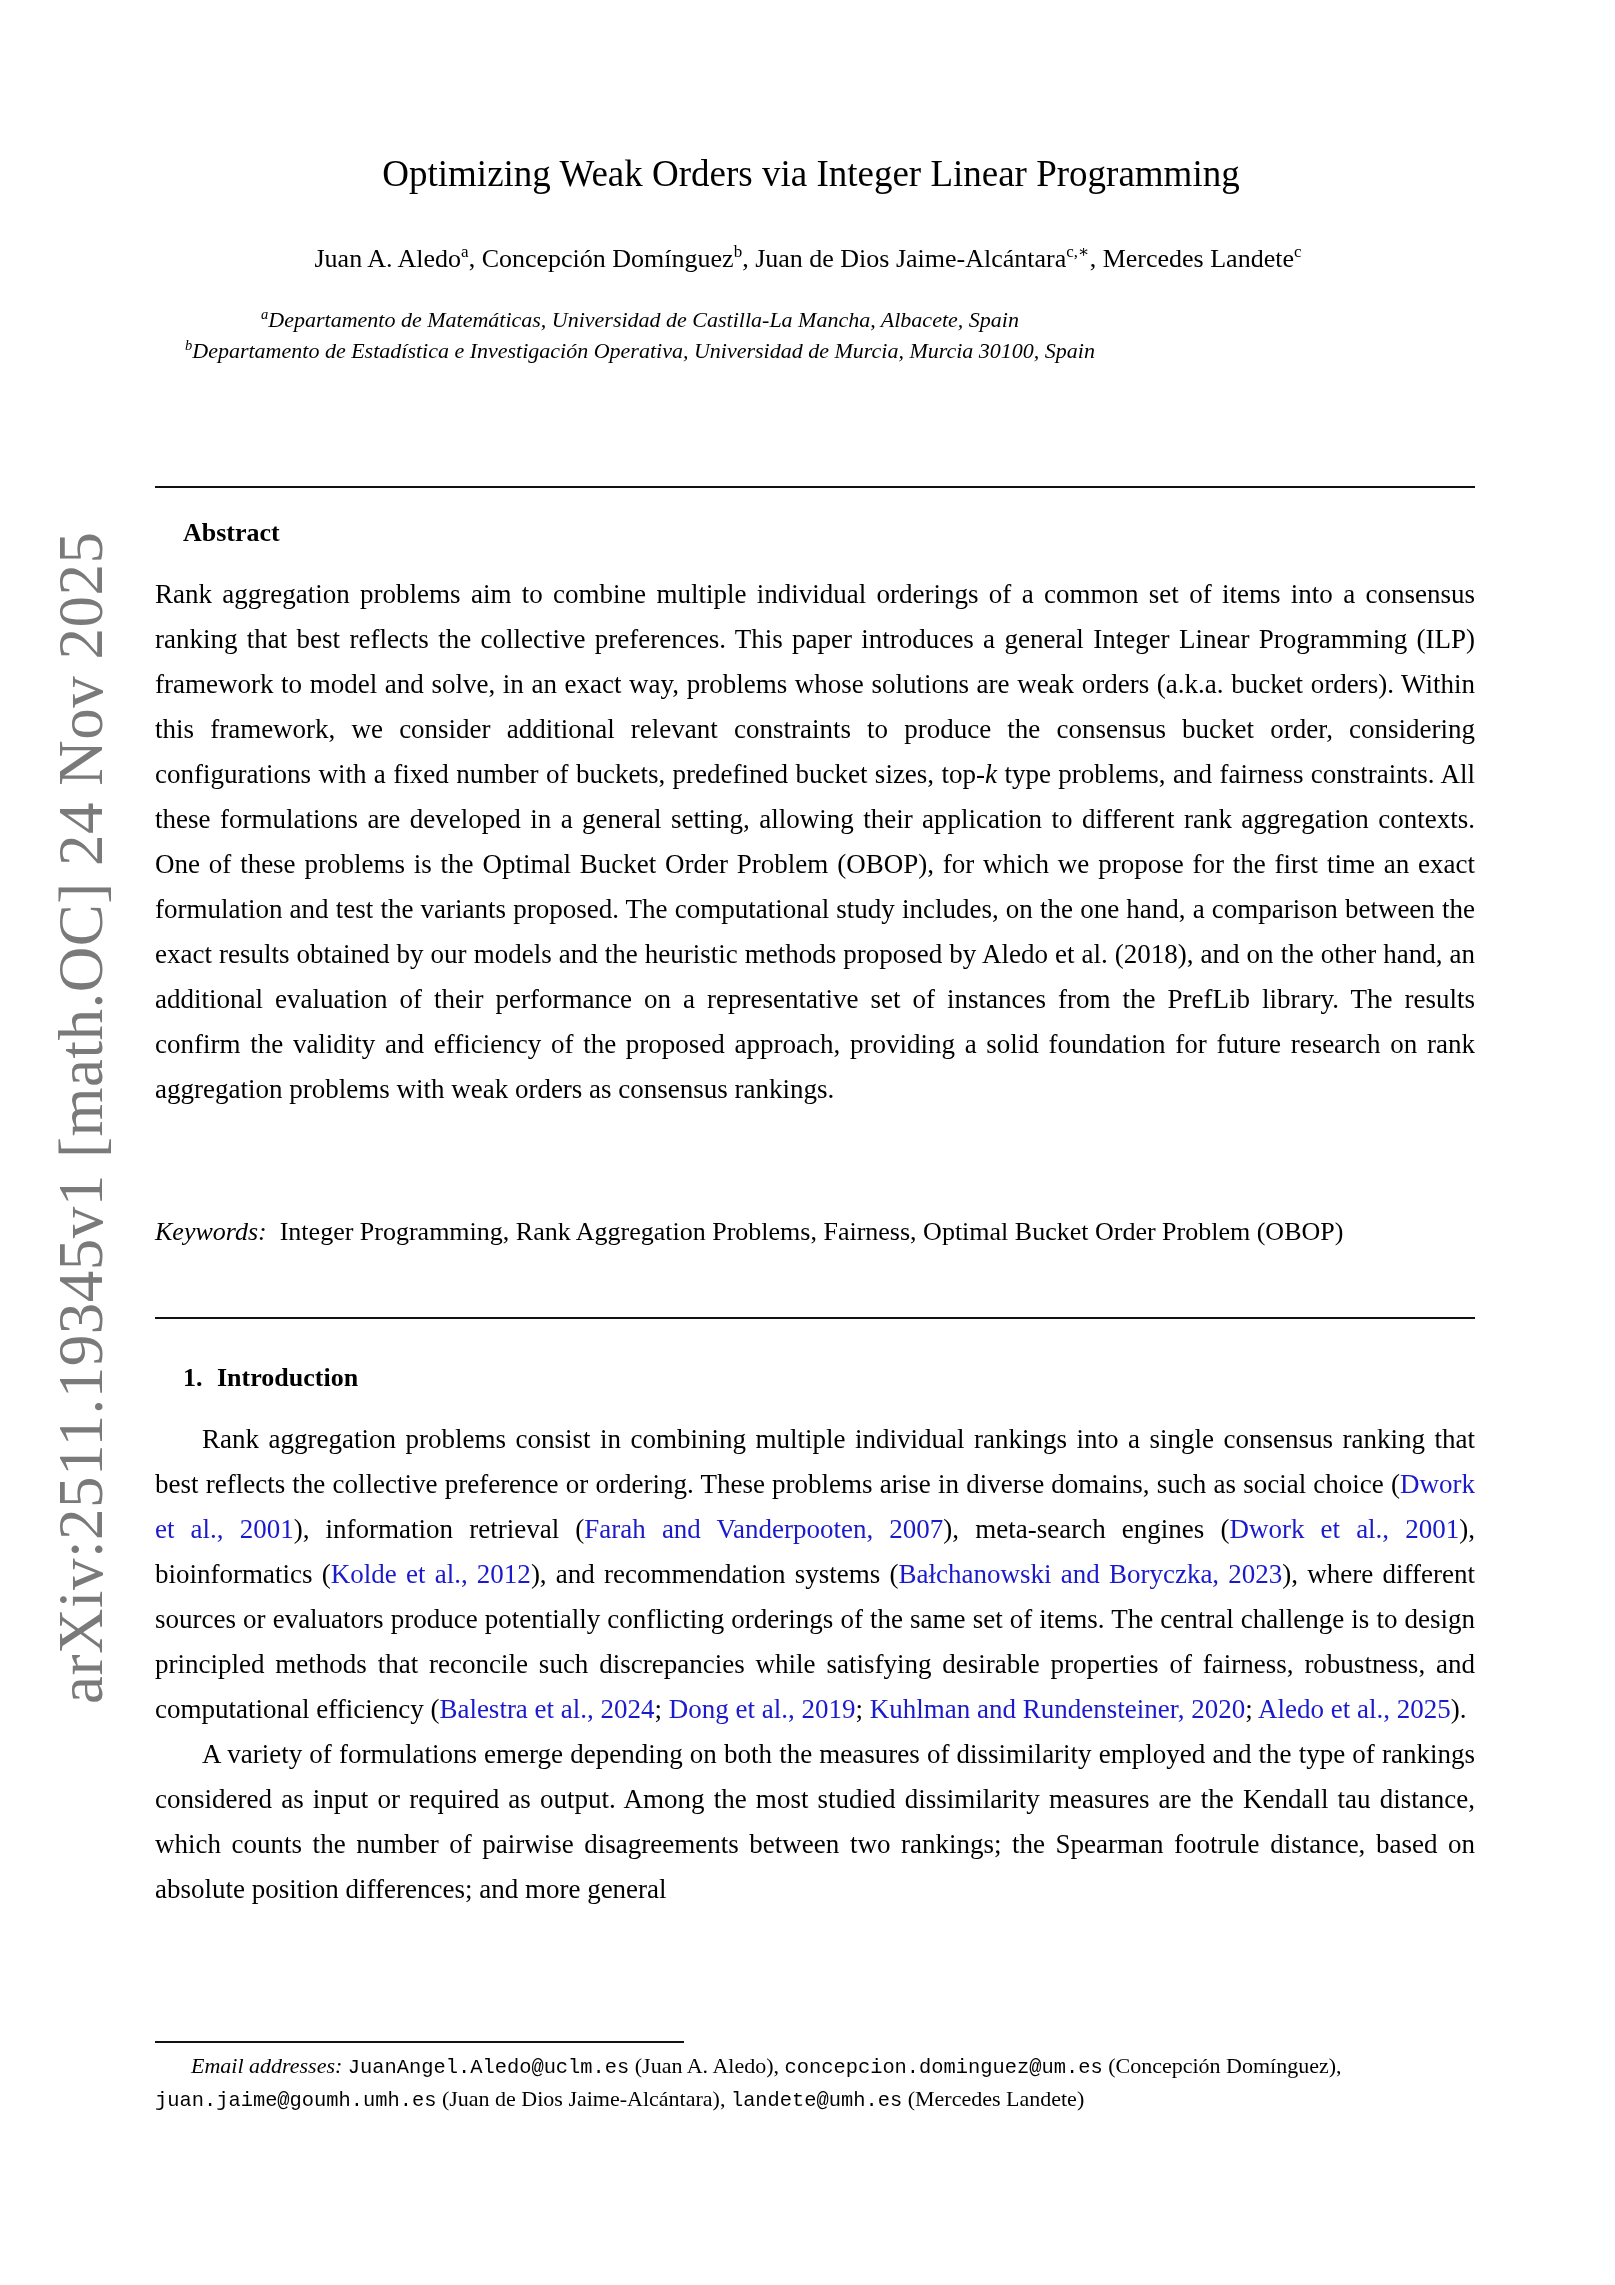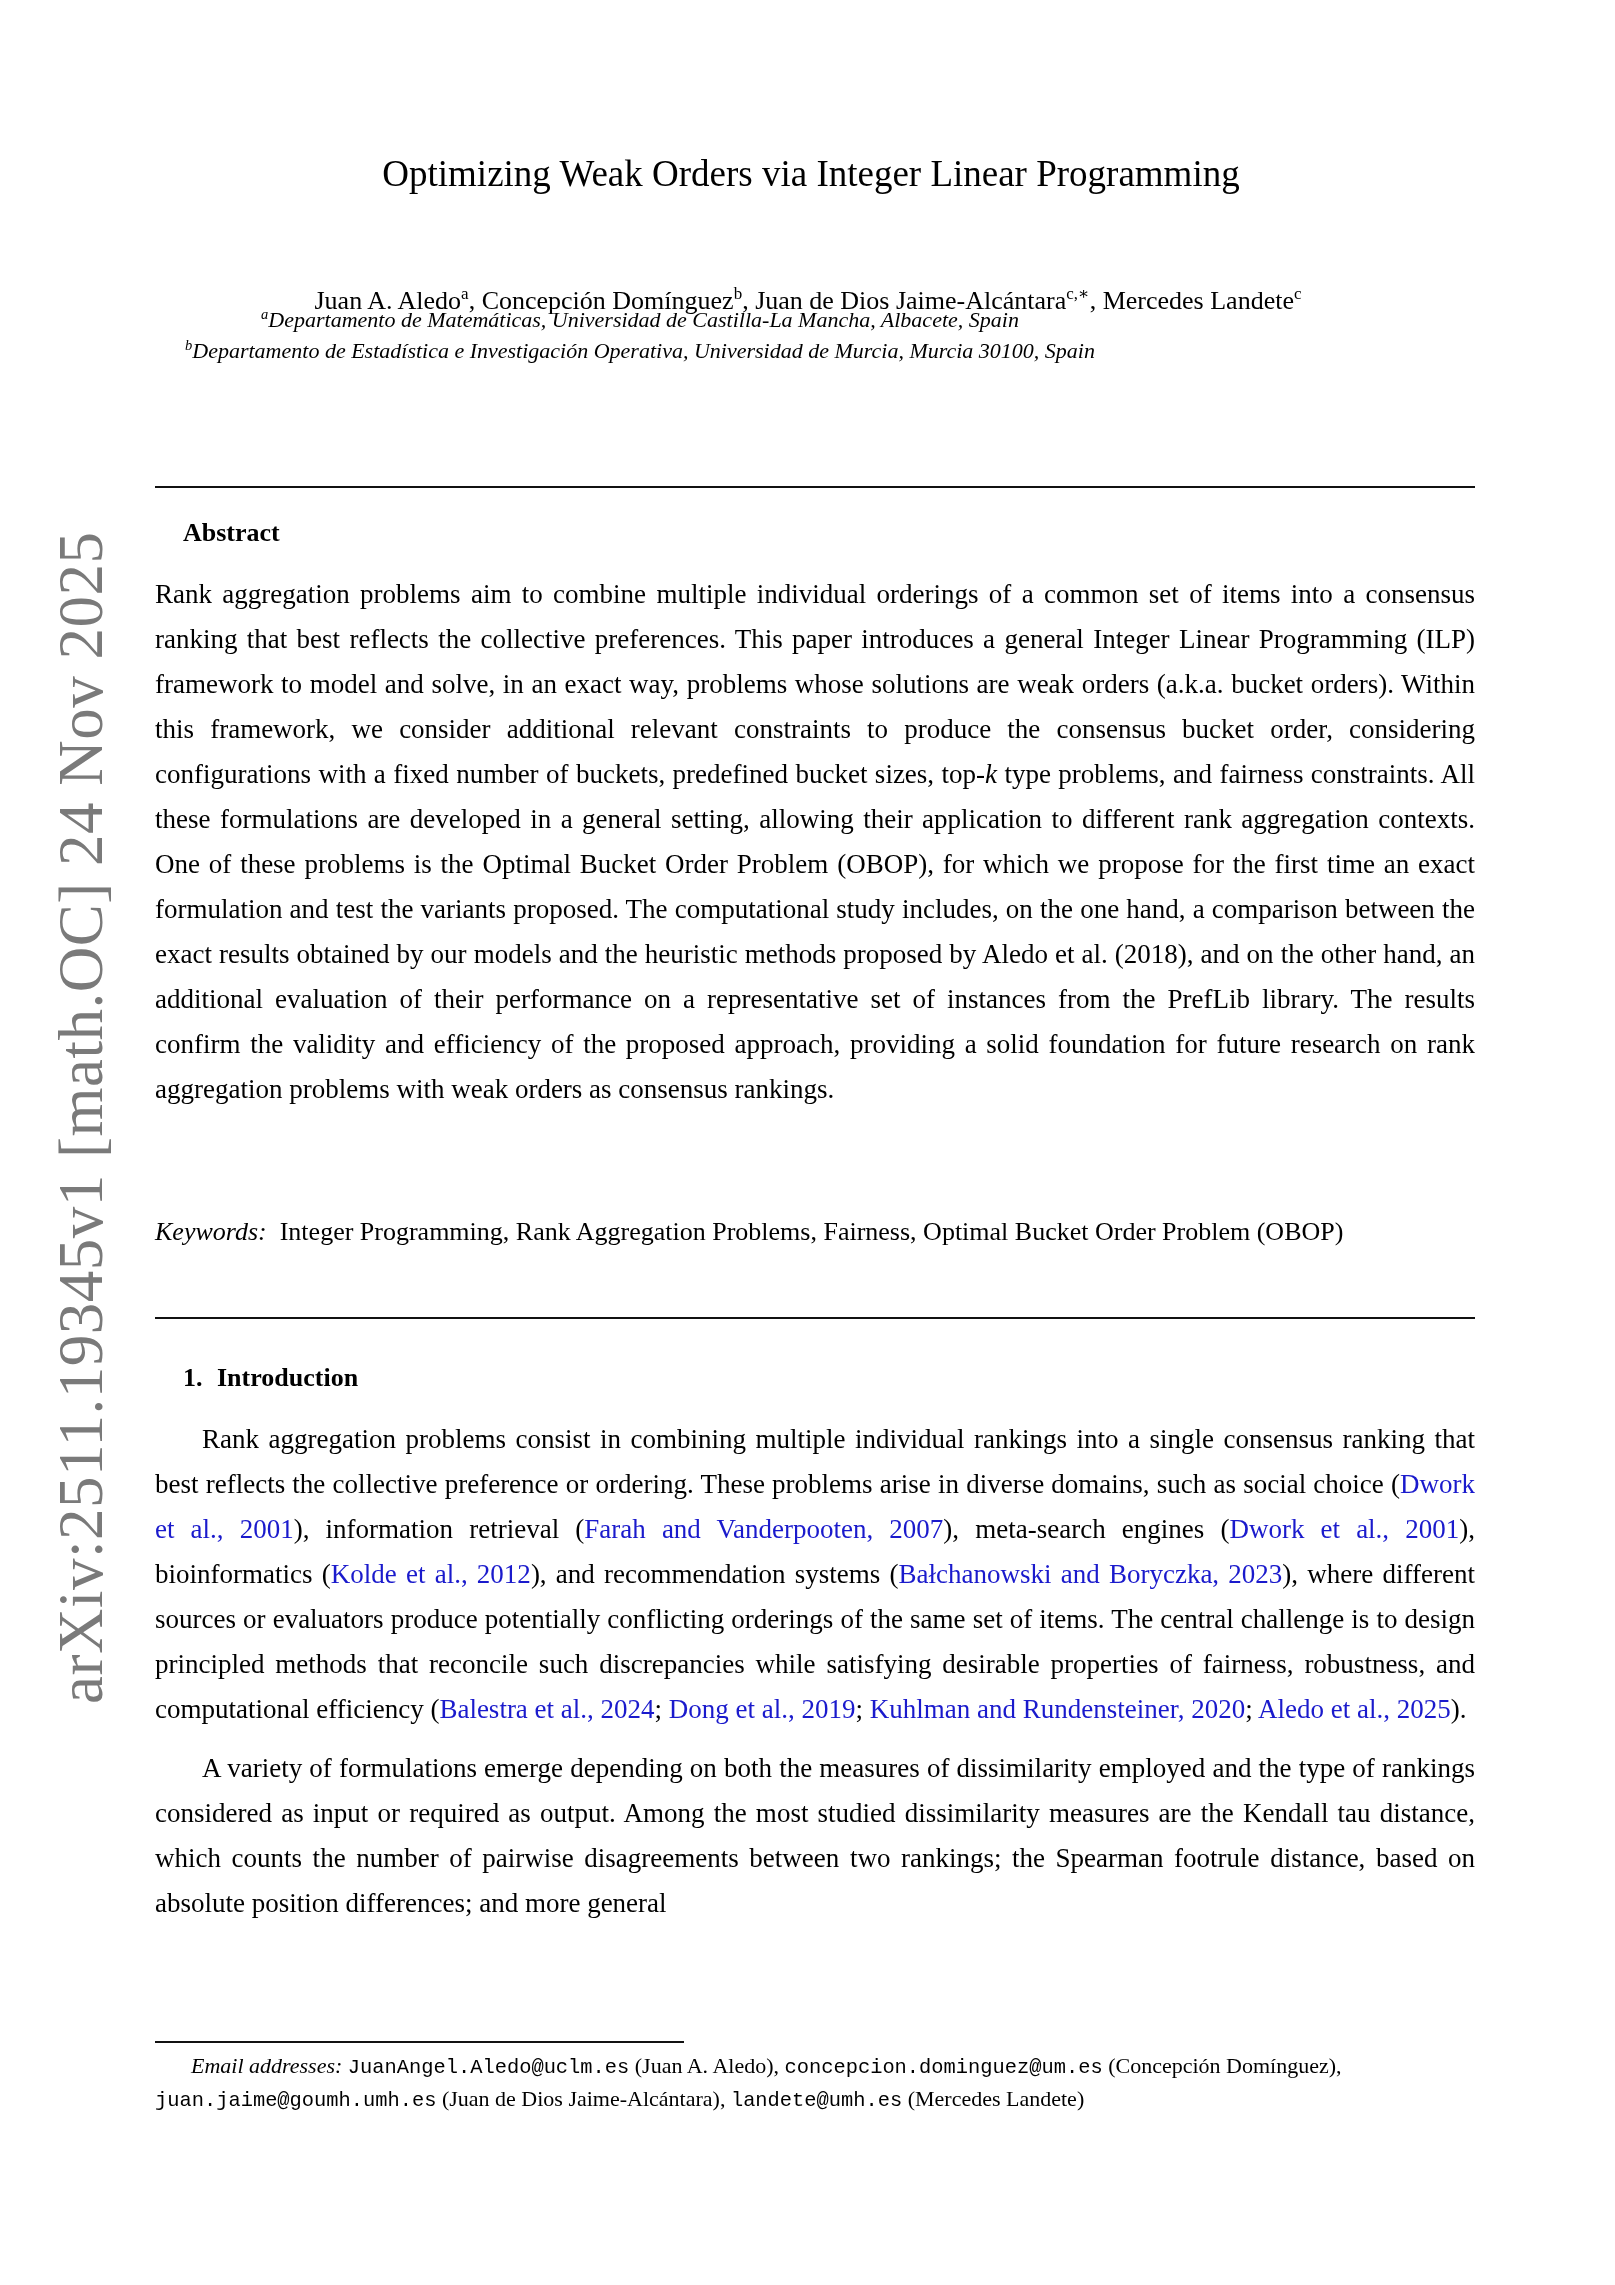--- a/index.html
+++ b/index.html
@@ -13,21 +13,21 @@
     transform-origin: 0 0; transform: rotate(-90deg);
     font-size: 63px; color: #7a7a7a; white-space: nowrap; line-height: 90px;
     letter-spacing: 0.5px;
   }
   .title {
     position: absolute; left: 0; width: 1616px; top: 147px; text-align: center;
     font-size: 37px; line-height: 47px;
   }
   .authors {
     position: absolute; left: 0; width: 1616px; top: 241px; text-align: center;
-    font-size: 26px; line-height: 36px; margin-top: 42px;
+    font-size: 26px; line-height: 36px;
   }
   .authors sup { font-size: 17px; vertical-align: 10px; line-height: 0; }
   .affils {
     position: absolute; left: 0; width: 1280px; top: 304px; text-align: center;
     font-size: 22px; line-height: 31px; font-style: italic;
   }
   .affils sup { font-size: 14.5px; vertical-align: 8.1px; line-height: 0; }
   .rule { position: absolute; left: 155px; width: 1320px; height: 1.8px; background: #111; }
   .abstract-title {
     position: absolute; left: 155px; top: 515px; font-size: 26px; font-weight: bold; line-height: 36px; margin-left: 28px;
@@ -43,21 +43,21 @@
   .keywords .kw-label { font-style: italic; }
   .section-title {
     position: absolute; left: 155px; top: 1360px; font-size: 26px; font-weight: bold; line-height: 36px; margin-left: 28px;
   }
   .section-title .num { margin-right: 14.5px; }
   .intro-body {
     position: absolute; left: 155px; width: 1320px; top: 1417px;
     font-size: 27px; line-height: 45px; text-align: justify;
   }
   .intro-body p { margin: 0; text-indent: 47px; }
-  .intro-body p + p { margin-top: 14px; }
+  .intro-body p + p { margin-top: 0; }
   .cite { color: #1a1acc; text-decoration: none; }
   .footnote-rule { position: absolute; left: 155px; top: 2041px; width: 529px; height: 1.8px; background: #111; }
   .footnotes {
     position: absolute; left: 155px; width: 1320px; top: 2050px;
     font-size: 22px; line-height: 31px;
   }
   .footnotes p { margin: 0; text-indent: 36px; }
   .footnotes sup { font-size: 13.6px; vertical-align: 8.1px; line-height: 0; }
   .mono { font-family: "Liberation Mono", "DejaVu Sans Mono", monospace; font-size: 20.4px; }
   .it { font-style: italic; }

